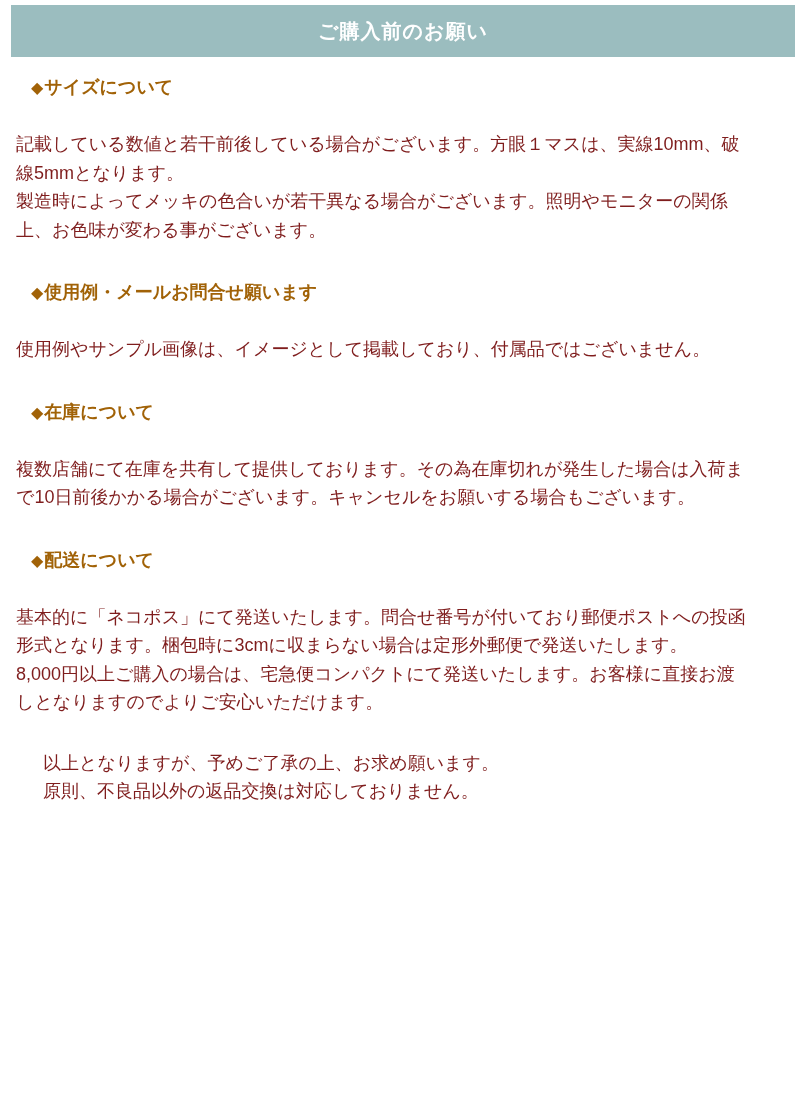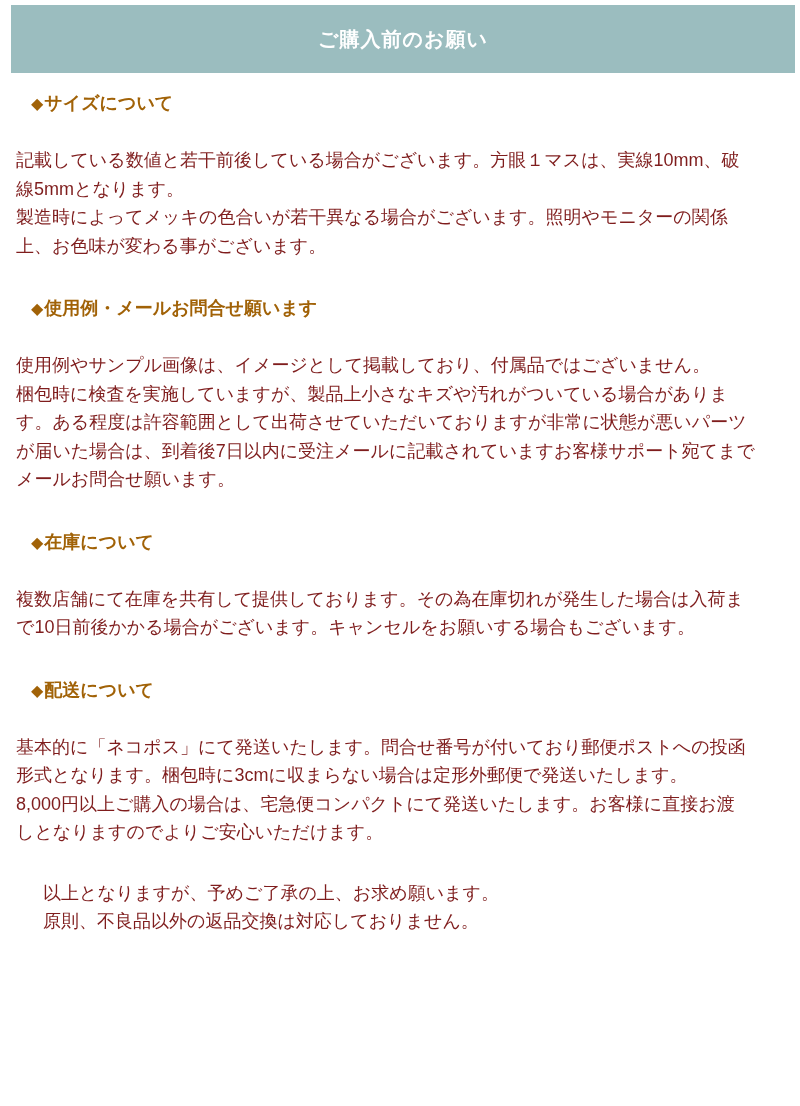--- a/index.html
+++ b/index.html
@@ -10,21 +10,21 @@
   .page {
     width: 800px;
     height: 1106px;
     box-sizing: border-box;
     background: #ffffff;
     font-family: "Liberation Sans", "DejaVu Sans", sans-serif;
     overflow: hidden;
   }
   .title-bar {
     margin: 5px 5px 0 11px;
-    height: 68px;
+    height: 52px;
     background: #9bbdbf;
     display: flex;
     align-items: center;
     justify-content: center;
   }
   .title-bar .title-text {
     color: #ffffff;
     font-size: 20px;
     font-weight: bold;
     letter-spacing: 1px;
@@ -69,21 +69,20 @@
   <div class="content">
 
     <h2 class="section-heading first"><span class="bullet">◆</span><span>サイズについて</span></h2>
     <p class="section-body">記載している数値と若干前後している場合がございます。方眼１マスは、実線10mm、破<br>線5mmとなります。</p>
 
     <p class="section-body">製造時によってメッキの色合いが若干異なる場合がございます。照明やモニターの関係<br>上、お色味が変わる事がございます。</p>
 
     <h2 class="section-heading"><span class="bullet">◆</span><span>使用例・メールお問合せ願います</span></h2>
     <p class="section-body">使用例やサンプル画像は、イメージとして掲載しており、付属品ではございません。</p>
 
-    <p class="section-body">梱包時に検査を実施していますが、製品上小さなキズや汚れがついている場合がありま<br>す。ある程度は許容範囲として出荷させていただいておりますが非常に状態が悪いパーツ<br>が届いた場合は、到着後7日以内に受注メールに記載されていますお客様サポート宛てまで<br>メールお問合せ願います。</p>
 
     <h2 class="section-heading"><span class="bullet">◆</span><span>在庫について</span></h2>
     <p class="section-body">複数店舗にて在庫を共有して提供しております。その為在庫切れが発生した場合は入荷ま<br>で10日前後かかる場合がございます。キャンセルをお願いする場合もございます。</p>
 
     <h2 class="section-heading"><span class="bullet">◆</span><span>配送について</span></h2>
     <p class="section-body">基本的に「ネコポス」にて発送いたします。問合せ番号が付いており郵便ポストへの投函<br>形式となります。梱包時に3cmに収まらない場合は定形外郵便で発送いたします。<br>8,000円以上ご購入の場合は、宅急便コンパクトにて発送いたします。お客様に直接お渡<br>しとなりますのでよりご安心いただけます。</p>
 
     <p class="section-body closing">以上となりますが、予めご了承の上、お求め願います。<br>原則、不良品以外の返品交換は対応しておりません。</p>
 
   </div>

